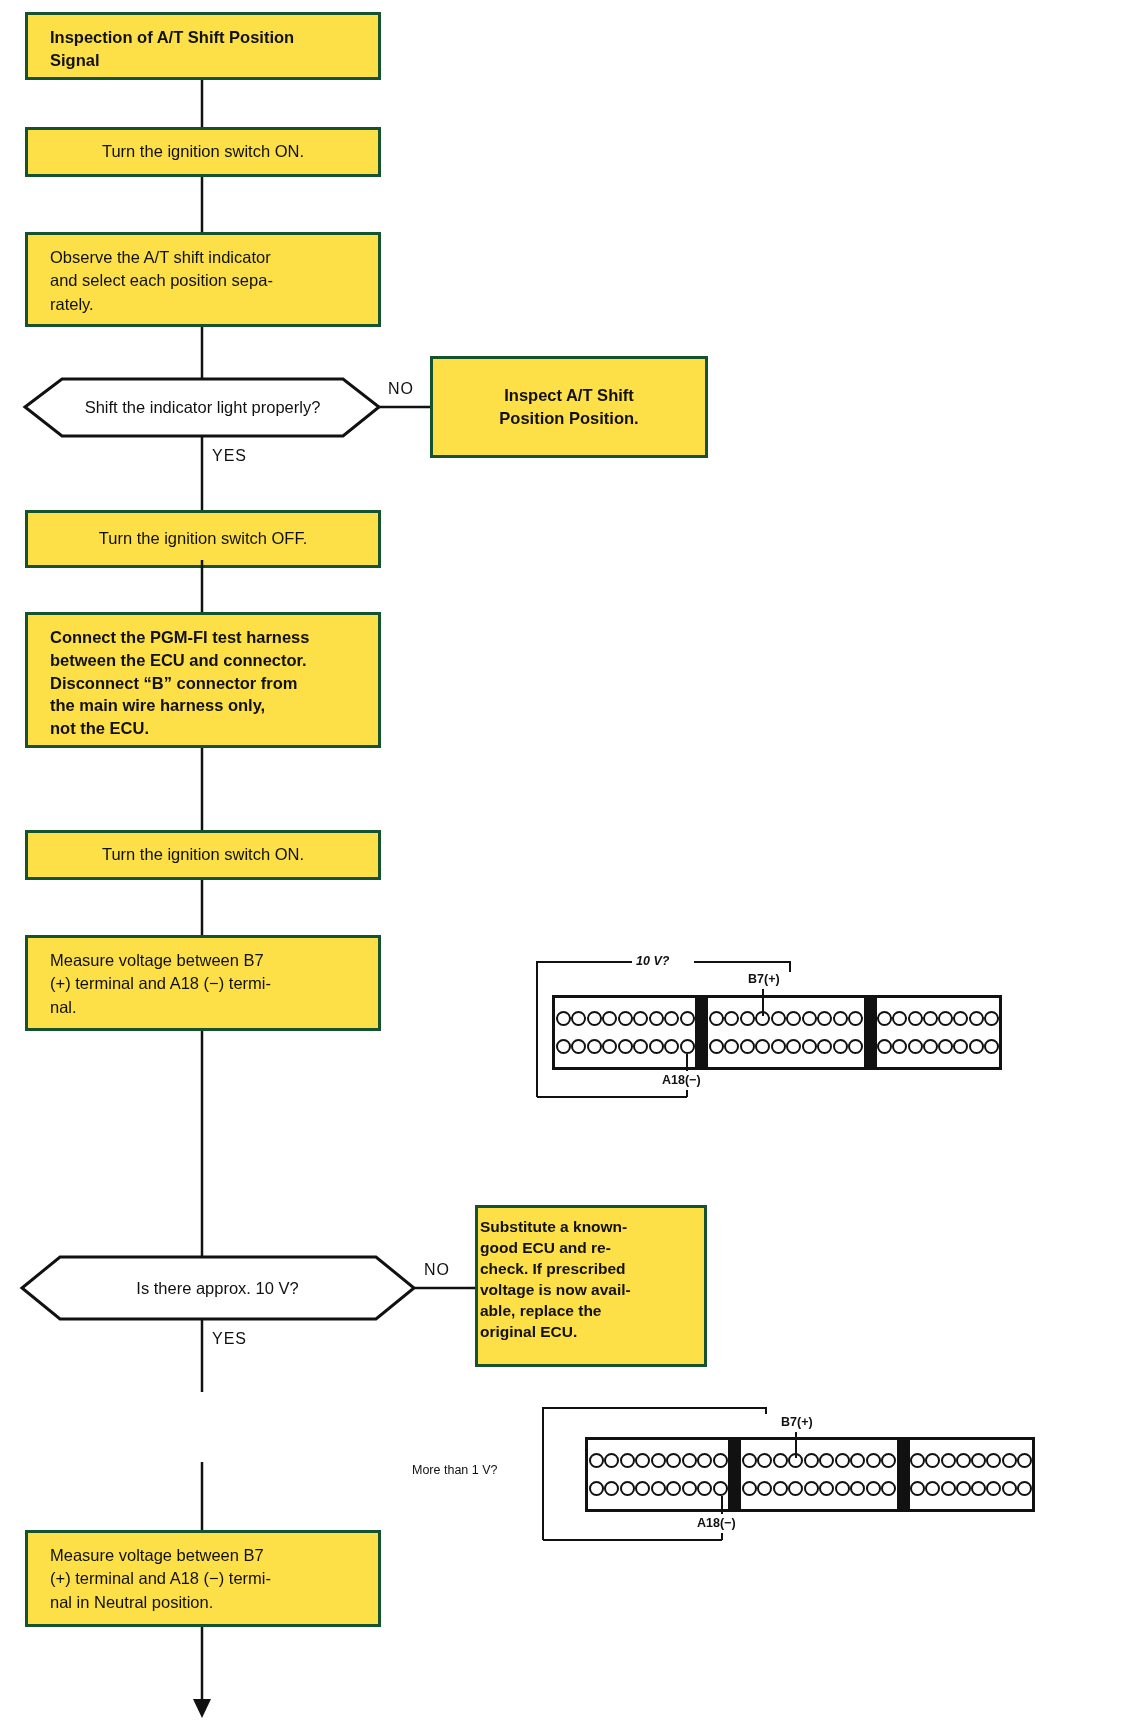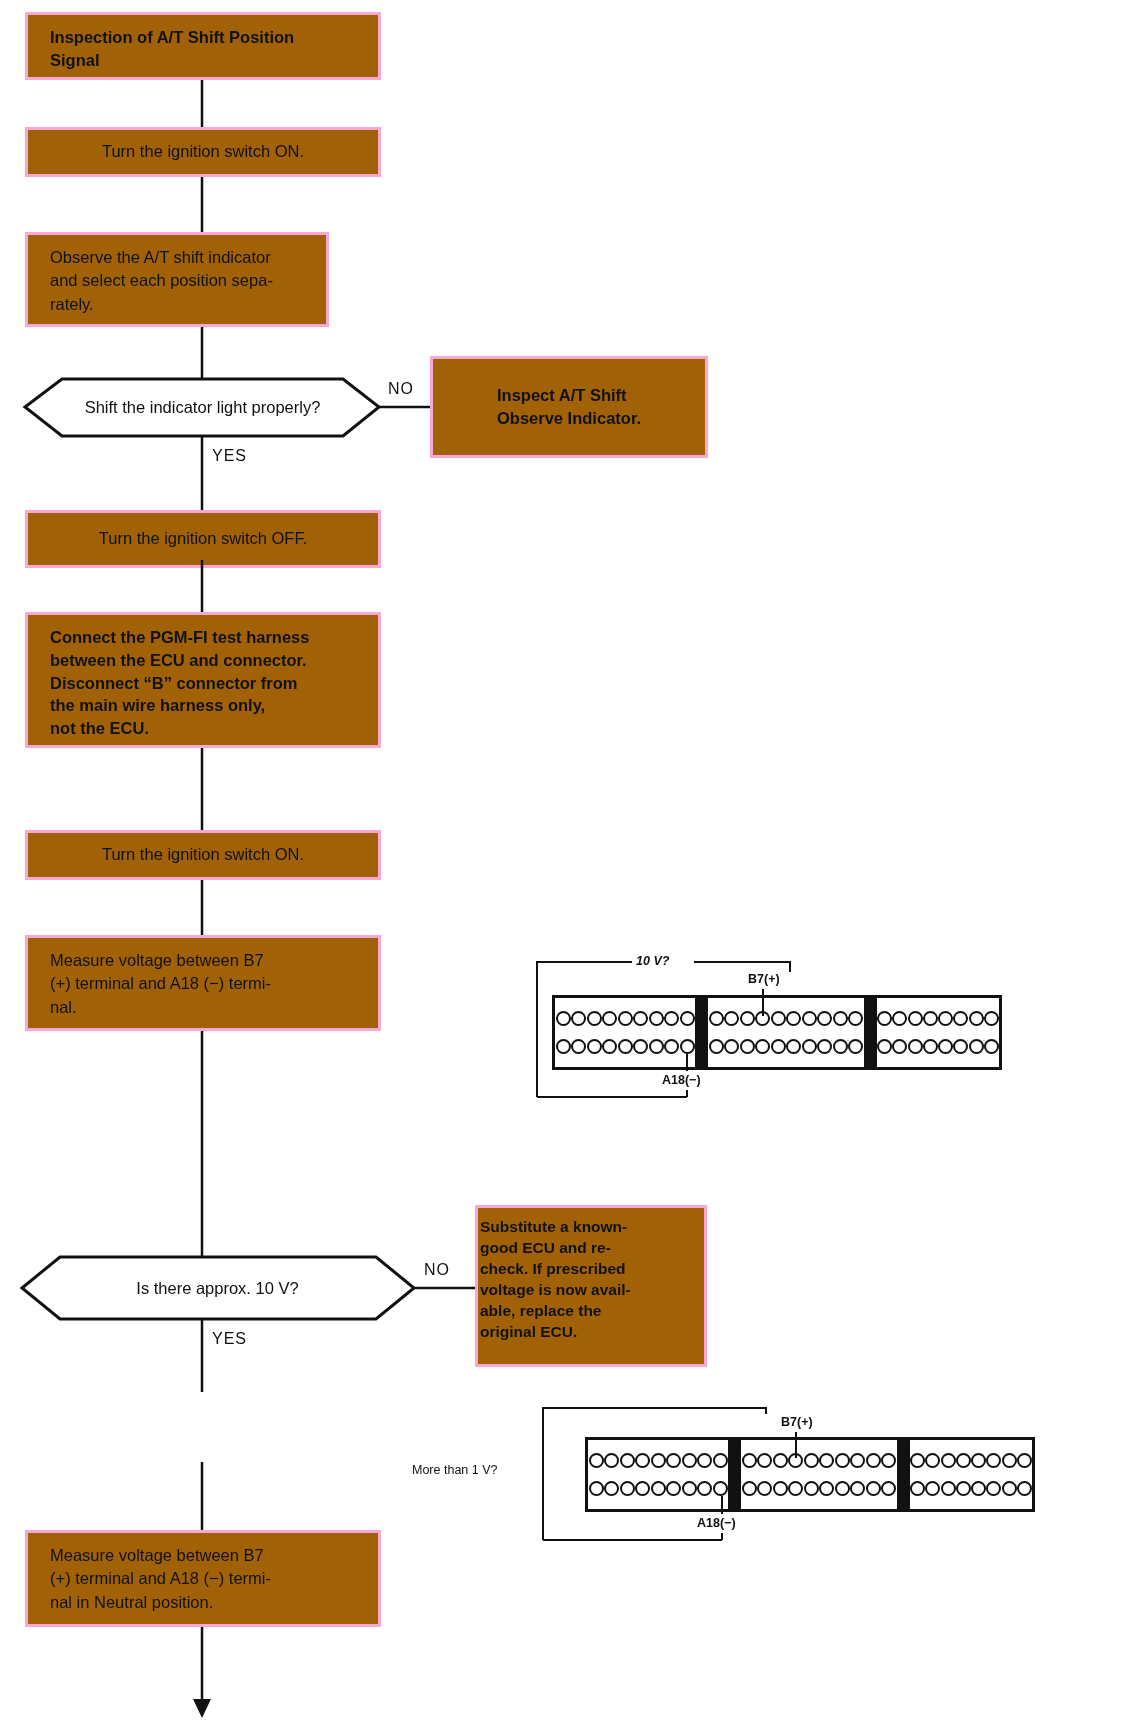--- a/index.html
+++ b/index.html
@@ -1,22 +1,22 @@
 <!DOCTYPE html>
 <html><head>
 <meta charset="utf-8">
 <style>
   html,body{margin:0;padding:0;background:#ffffff;}
   #canvas{position:relative;width:1136px;height:1722px;background:#ffffff;overflow:hidden;
           font-family:"Liberation Sans", sans-serif;color:#111;}
   svg.lines{position:absolute;left:0;top:0;z-index:5;pointer-events:none;}
-  .fbox{position:absolute;box-sizing:border-box;border:3px solid #f9a8d4;background:#a16207;z-index:2;
+  .fbox{position:absolute;box-sizing:border-box;border:3px solid #14532d;background:#fde047;z-index:2;
         font-size:16.5px;line-height:1.42;white-space:pre-line;}
   .fbox.pad{padding:11px 18px 8px 22px;}
-  .fbox.center{display:flex;align-items:center;justify-content:center;padding:18px 10px;}
+  .fbox.center{display:flex;align-items:center;justify-content:center;text-align:center;padding:18px 10px;}
   .bold{font-weight:700;}
   .hextext{position:absolute;z-index:10;display:flex;align-items:center;justify-content:center;
            text-align:center;font-size:16.5px;white-space:pre-line;}
   .branch{position:absolute;z-index:10;font-size:16px;letter-spacing:1px;}
   .clabel{position:absolute;z-index:10;font-size:12.5px;font-weight:700;white-space:nowrap;}
   .clabel.plain{font-weight:400;}
   .pin-block{position:absolute;box-sizing:border-box;background:#fff;border:3px solid #111;z-index:2;
              display:flex;flex-direction:column;justify-content:space-evenly;}
   .pin-sep{position:absolute;background:#111;z-index:3;}
   .pin-row{display:flex;justify-content:space-evenly;}
@@ -66,30 +66,30 @@
       <path d="M722,1496 V1514"></path>
     </g>
     <polygon points="193,1699 211,1699 202,1718" fill="#111" stroke="none"></polygon>
   </svg>
 
   <div class="fbox pad bold" style="left:25px;top:12px;width:356px;height:68px;">Inspection of A/T Shift Position
 Signal</div>
 
   <div class="fbox center" style="left:25px;top:127px;width:356px;height:50px;">Turn the ignition switch ON.</div>
 
-  <div class="fbox pad" style="left:25px;top:232px;width:304px;height:95px;">Observe the A/T shift indicator
+  <div class="fbox pad" style="left:25px;top:232px;width:356px;height:95px;">Observe the A/T shift indicator
 and select each position sepa-
 rately.</div>
 
   <div class="hextext" style="left:40px;top:379px;width:325px;height:57px;">Shift the indicator light properly?</div>
   <div class="branch" style="left:388px;top:380px;">NO</div>
   <div class="branch" style="left:212px;top:447px;">YES</div>
 
   <div class="fbox center bold" style="left:430px;top:356px;width:278px;height:102px;">Inspect A/T Shift
-Observe Indicator.</div>
+Position Position.</div>
 
   <div class="fbox center" style="left:25px;top:510px;width:356px;height:58px;">Turn the ignition switch OFF.</div>
 
   <div class="fbox pad bold" style="left:25px;top:612px;width:356px;height:136px;line-height:1.38;">Connect the PGM-FI test harness
 between the ECU and connector.
 Disconnect “B” connector from
 the main wire harness only,
 not the ECU.</div>
 
   <div class="fbox center" style="left:25px;top:830px;width:356px;height:50px;">Turn the ignition switch ON.</div>

